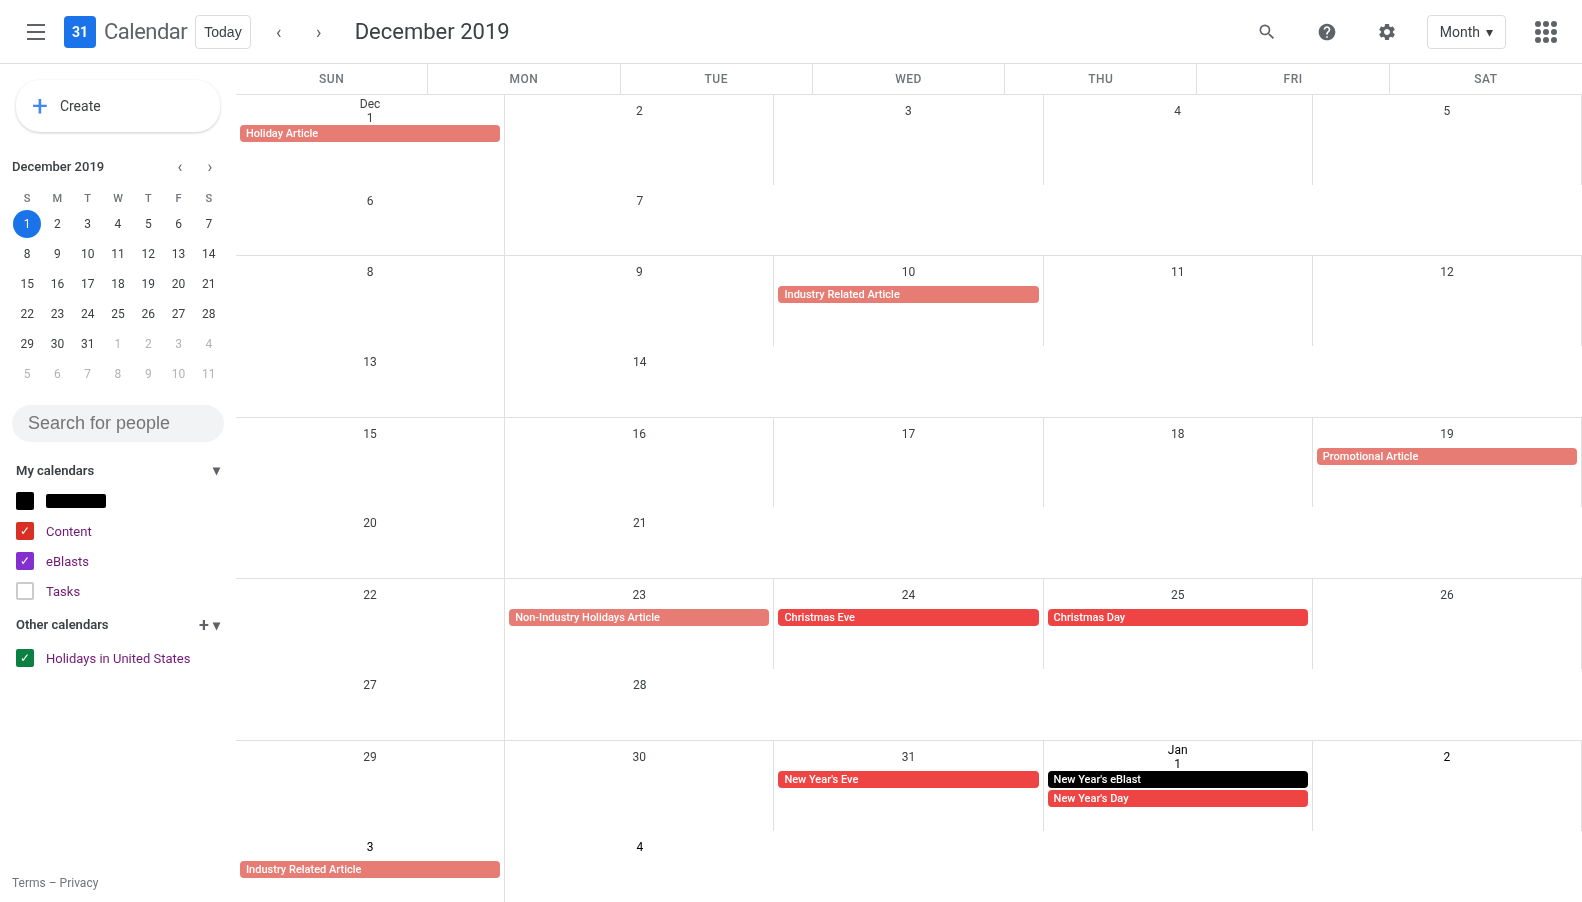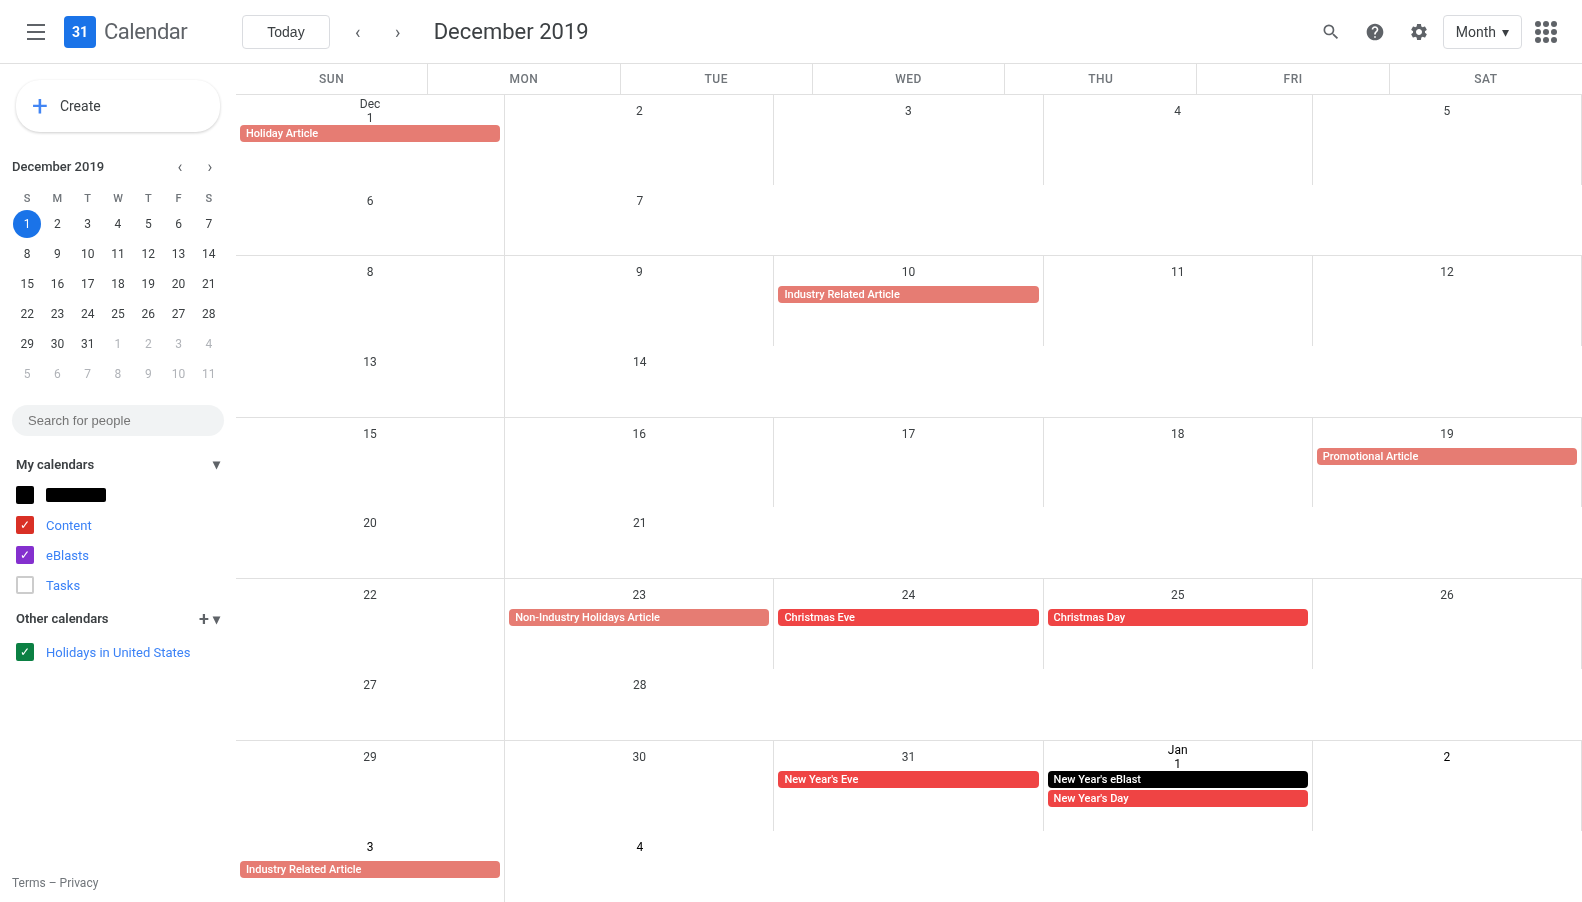--- a/index.html
+++ b/index.html
@@ -6,25 +6,25 @@
     body { font-family: 'Google Sans', Roboto, Arial, sans-serif; font-size: 13px; color: #202124; background: #fff; overflow: hidden; }
 
     
     .topbar { display: flex; align-items: center; height: 64px; padding: 0 16px; border-bottom: 1px solid #e0e0e0; gap: 8px; }
     .topbar-left { display: flex; align-items: center; gap: 8px; flex: 0 0 auto; }
     .hamburger { width: 40px; height: 40px; display: flex; align-items: center; justify-content: center; cursor: pointer; border-radius: 50%; }
     .hamburger span { display: flex; flex-direction: column; gap: 5px; }
     .hamburger span i { display: block; width: 18px; height: 2px; background: #5f6368; }
     .logo-icon { width: 32px; height: 32px; background: #1a73e8; border-radius: 4px; display: flex; align-items: center; justify-content: center; color: white; font-weight: bold; font-size: 14px; }
     .logo-text { font-size: 22px; color: #5f6368; font-weight: 400; letter-spacing: -0.5px; }
-    .today-btn { border: 1px solid #dadce0; border-radius: 4px; padding: 8px 24px; font-size: 14px; cursor: pointer; background: white; color: #3c4043; margin-left: 47px; }
+    .today-btn { border: 1px solid #dadce0; border-radius: 4px; padding: 8px 8px; font-size: 14px; cursor: pointer; background: white; color: #3c4043; }
     .nav-arrows { display: flex; align-items: center; }
     .nav-arrow { width: 40px; height: 40px; display: flex; align-items: center; justify-content: center; border-radius: 50%; cursor: pointer; font-size: 18px; color: #5f6368; }
     .month-title { font-size: 22px; font-weight: 400; color: #3c4043; margin-left: 8px; flex: 1; }
-    .topbar-right { display: flex; align-items: center; gap: 4px; }
+    .topbar-right { display: flex; align-items: center; gap: 20px; }
     .icon-btn { width: 40px; height: 40px; display: flex; align-items: center; justify-content: center; border-radius: 50%; cursor: pointer; color: #5f6368; }
     .month-dropdown { border: 1px solid #dadce0; border-radius: 4px; padding: 8px 12px; font-size: 14px; cursor: pointer; background: white; color: #3c4043; display: flex; align-items: center; gap: 6px; }
     .apps-icon { display: grid; grid-template-columns: repeat(3,6px); gap: 2px; }
     .apps-icon span { width: 6px; height: 6px; background: #5f6368; border-radius: 50%; }
 
     
     .main { display: flex; height: calc(100vh - 64px); }
 
     
     .sidebar { width: 236px; flex: 0 0 236px; padding: 8px 0; overflow-y: auto; border-right: none; }
@@ -37,32 +37,32 @@
     .mini-cal-title { font-size: 13px; font-weight: 500; color: #3c4043; }
     .mini-cal-nav { width: 28px; height: 28px; display: flex; align-items: center; justify-content: center; border-radius: 50%; cursor: pointer; color: #5f6368; font-size: 16px; }
     .mini-cal-grid { display: grid; grid-template-columns: repeat(7,1fr); gap: 0; }
     .mini-cal-day-header { text-align: center; font-size: 11px; color: #70757a; padding: 4px 0; font-weight: 500; }
     .mini-cal-day { text-align: center; font-size: 12px; color: #3c4043; padding: 4px 0; cursor: pointer; border-radius: 50%; width: 28px; height: 28px; display: flex; align-items: center; justify-content: center; margin: 1px auto; }
     .mini-cal-day.today { background: #1a73e8; color: white; border-radius: 50%; }
     .mini-cal-day.other-month { color: #b0b3b8; }
 
     
     .search-people { margin: 12px 12px; }
-    .search-people input { width: 100%; border: none; background: #f1f3f4; border-radius: 24px; padding: 8px 16px; font-size: 13px; color: #0f172a; outline: none; }
+    .search-people input { width: 100%; border: none; background: #f1f3f4; border-radius: 24px; padding: 8px 16px; font-size: 18px; color: #0f172a; outline: none; }
 
     
     .cal-section { padding: 0 8px; }
     .cal-section-header { display: flex; align-items: center; justify-content: space-between; padding: 8px; font-size: 13px; font-weight: 600; color: #3c4043; cursor: pointer; }
     .cal-item { display: flex; align-items: center; gap: 12px; padding: 6px 8px; border-radius: 4px; cursor: pointer; }
     .cal-checkbox { width: 18px; height: 18px; border-radius: 2px; border: 2px solid #ccc; }
     .cal-checkbox.checked-red { background: #d93025; border-color: #d93025; display: flex; align-items: center; justify-content: center; }
     .cal-checkbox.checked-purple { background: #8430ce; border-color: #8430ce; display: flex; align-items: center; justify-content: center; }
     .cal-checkbox.checked-green { background: #0b8043; border-color: #0b8043; display: flex; align-items: center; justify-content: center; }
     .cal-checkbox-check { color: white; font-size: 12px; }
-    .cal-item-label { font-size: 13px; color: #3b82f6; }
+    .cal-item-label { font-size: 13px; color: #701a75; }
     .cal-item-black { background: #000; width: 18px; height: 18px; border-radius: 2px; }
 
     .footer-links { position: absolute; bottom: 12px; left: 12px; font-size: 12px; color: #70757a; text-align: right; }
     .footer-links a { color: #70757a; text-decoration: none; }
 
     
     .calendar { flex: 1; display: flex; flex-direction: column; overflow: hidden; }
     .cal-header-row { display: grid; grid-template-columns: repeat(7, 1fr); border-bottom: 1px solid #e0e0e0; }
     .cal-col-header { text-align: center; padding: 8px 0; font-size: 12px; color: #70757a; font-weight: 500; letter-spacing: 0.5px; border-right: 1px solid #e0e0e0; }
     .cal-col-header:last-child { border-right: none; }

